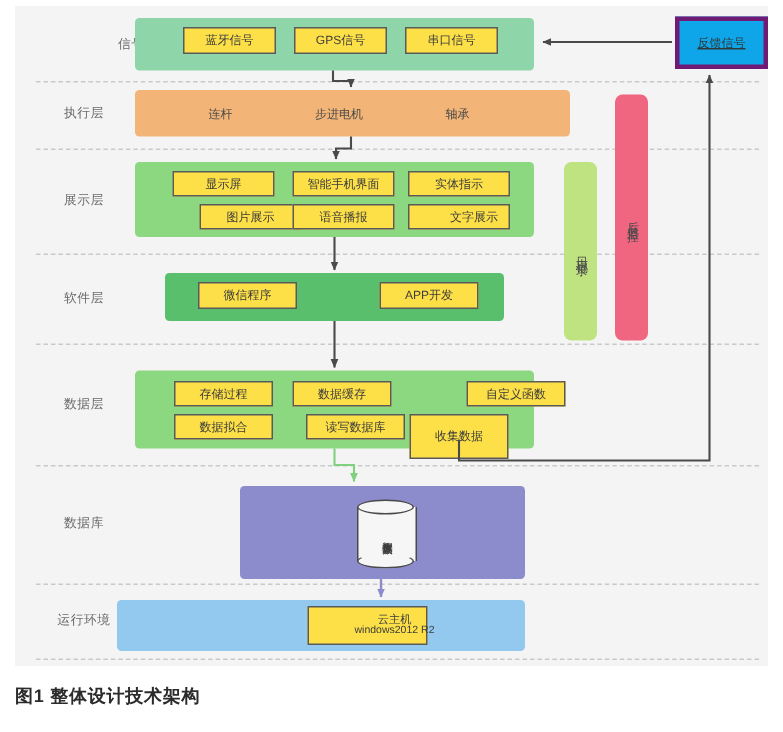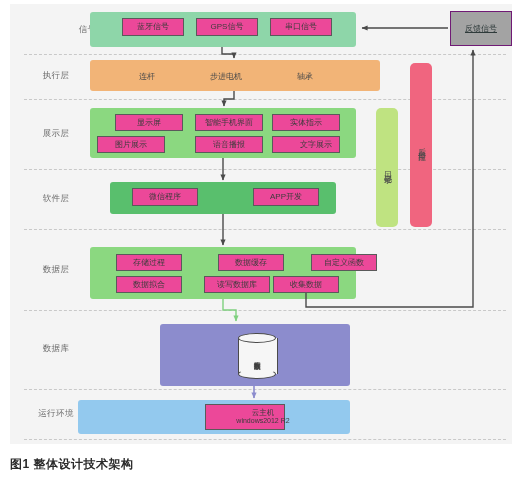--- a/index.html
+++ b/index.html
@@ -46,39 +46,39 @@
   .vbar-mon{background:#f0657f;}
   .vtext{
     writing-mode:vertical-rl;
     font-size:8px;color:#4a4a4a;letter-spacing:2px;line-height:1;
     white-space:nowrap;
   }
 
   
   .node{
     position:absolute;box-sizing:border-box;
-    background:#ec4899;border:1px solid #5a5a5a;
+    background:#fde047;border:1px solid #5a5a5a;
     display:flex;align-items:center;justify-content:center;
     font-size:8px;color:#3c3c3c;white-space:nowrap;line-height:1.25;
     text-align:center;
   }
   .node.two{flex-direction:column;font-size:7px;}
   .node.two .l1{font-size:7.5px;}
   .node.two .l2{font-size:7px;}
 
   
   .plain{
     position:absolute;font-size:8px;color:#4a4a4a;white-space:nowrap;
     transform:translate(-50%,-50%);
   }
 
   
   .fb{
     position:absolute;box-sizing:border-box;
-    background:#a3a3a3;border:1px solid #701a75;
+    background:#0ea5e9;border:3px solid #701a75;
     display:flex;align-items:center;justify-content:center;
     font-size:8px;color:#2f3b3b;white-space:nowrap;text-decoration:underline;
   }
 
   
   .cyl{position:absolute;}
   .cyl .body{
     position:absolute;left:0;top:5px;width:100%;height:calc(100% - 10px);
     background:#f6f6f6;border-left:1px solid #4a4a4a;border-right:1px solid #4a4a4a;
   }
@@ -139,35 +139,35 @@
 
     <div class="band band-exec" style="left:80px;top:56px;width:290px;height:31px;"></div>
     <div class="plain" style="left:137px;top:72px;">连杆</div>
     <div class="plain" style="left:216px;top:72px;">步进电机</div>
     <div class="plain" style="left:295px;top:72px;">轴承</div>
 
     <div class="band band-display" style="left:80px;top:104px;width:266px;height:50px;"></div>
     <div class="node" style="left:105px;top:110px;width:68px;height:17px;">显示屏</div>
     <div class="node" style="left:185px;top:110px;width:68px;height:17px;">智能手机界面</div>
     <div class="node" style="left:262px;top:110px;width:68px;height:17px;">实体指示</div>
-    <div class="node" style="left:87px;top:132px;width:68px;height:17px;text-align:right;">图片展示</div>
+    <div class="node" style="left:123px;top:132px;width:68px;height:17px;text-align:right;">图片展示</div>
     <div class="node" style="left:185px;top:132px;width:68px;height:17px;">语音播报</div>
     <div class="node" style="left:262px;top:132px;width:68px;height:17px;padding-left:20px;">文字展示</div>
 
     <div class="band band-software" style="left:100px;top:178px;width:226px;height:32px;"></div>
     <div class="node" style="left:122px;top:184px;width:66px;height:18px;">微信程序</div>
     <div class="node" style="left:243px;top:184px;width:66px;height:18px;">APP开发</div>
 
     <div class="band band-data" style="left:80px;top:243px;width:266px;height:52px;"></div>
     <div class="node" style="left:106px;top:250px;width:66px;height:17px;">存储过程</div>
-    <div class="node" style="left:185px;top:250px;width:66px;height:17px;margin-left:23px;">数据缓存</div>
+    <div class="node" style="left:185px;top:250px;width:66px;height:17px;">数据缓存</div>
     <div class="node" style="left:259px;top:250px;width:66px;height:17px;margin-left:42px;">自定义函数</div>
     <div class="node" style="left:106px;top:272px;width:66px;height:17px;">数据拟合</div>
     <div class="node" style="left:194px;top:272px;width:66px;height:17px;">读写数据库</div>
-    <div class="node" style="left:263px;top:272px;width:66px;height:17px;text-align:center;">收集数据</div>
+    <div class="node" style="left:263px;top:272px;width:66px;height:30px;text-align:center;">收集数据</div>
 
     <div class="band band-db" style="left:150px;top:320px;width:190px;height:62px;"></div>
     <div class="cyl" style="left:228px;top:329px;width:38px;height:46px;">
       <div class="body"></div>
       <div class="bot"></div>
       <div class="top"></div>
       <div class="cyltext">
         <span>数据库</span>
         <span>数据表</span>
       </div>

